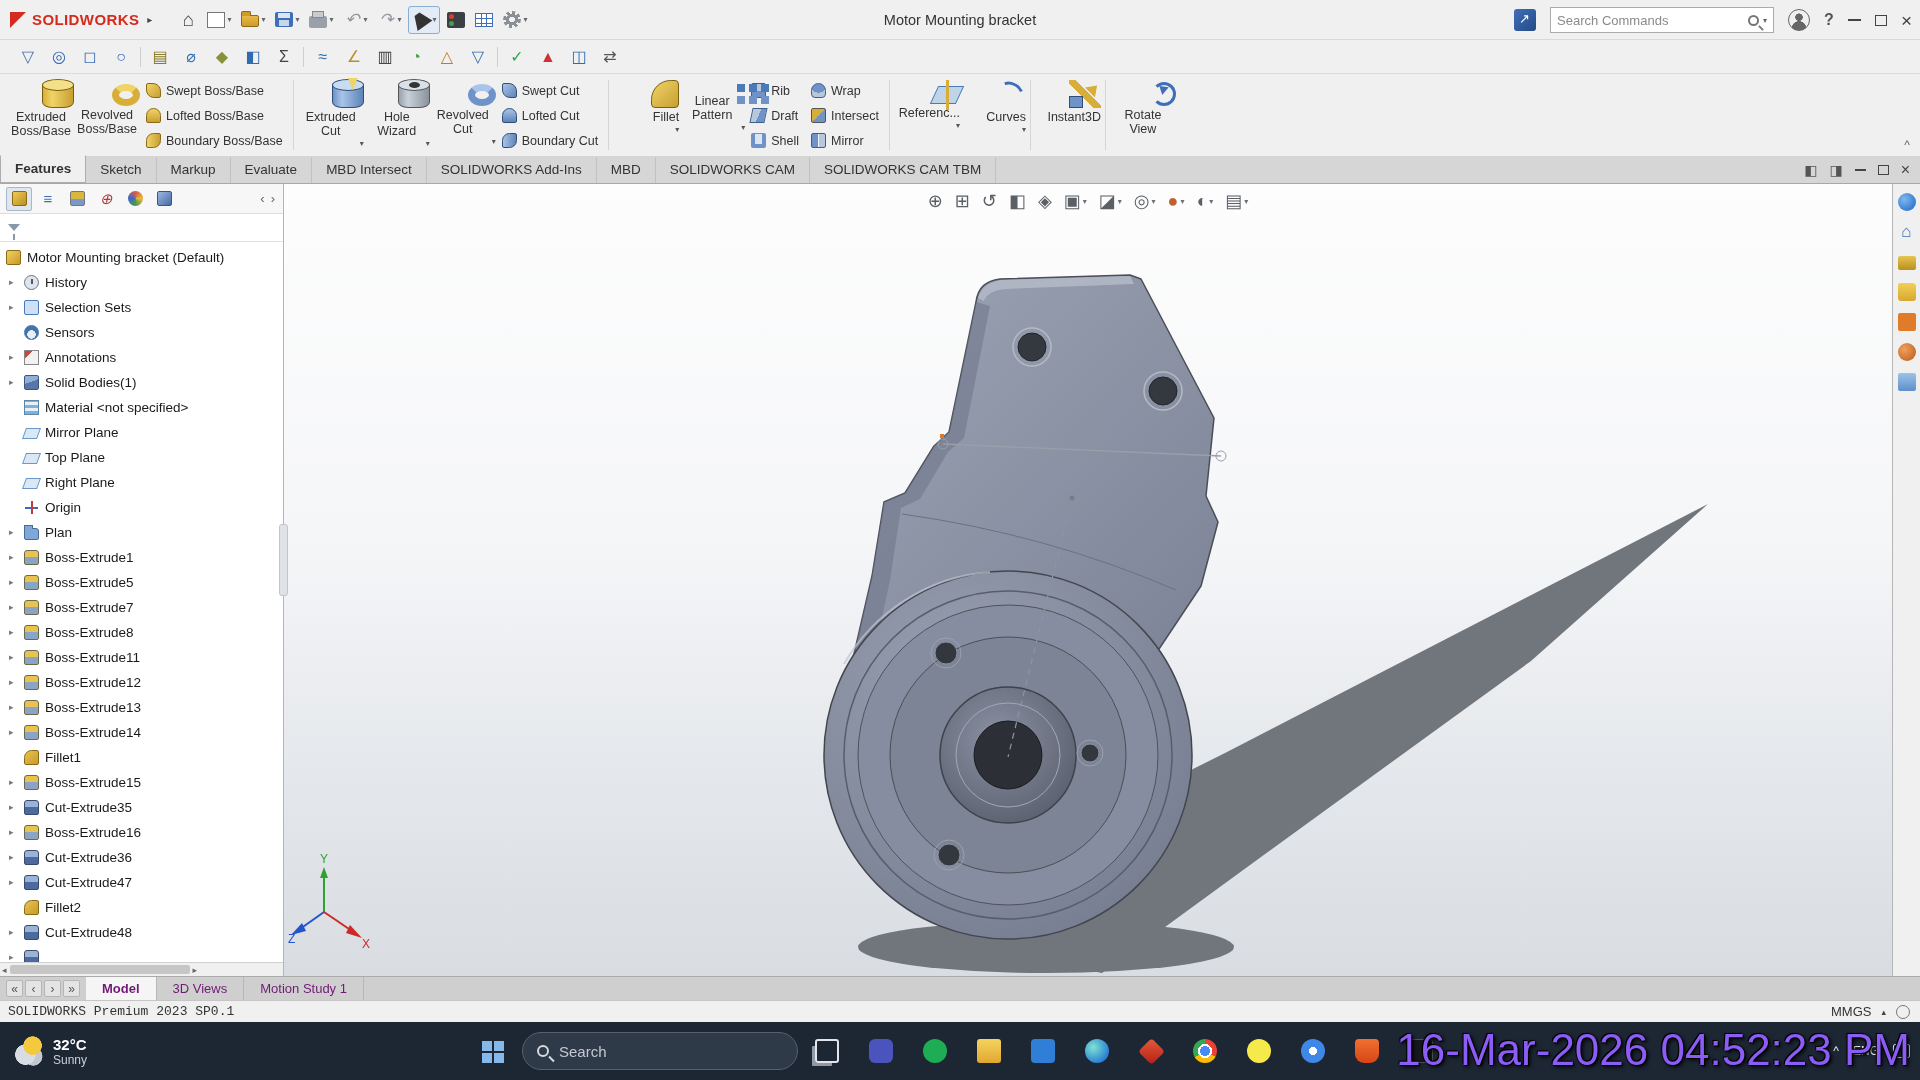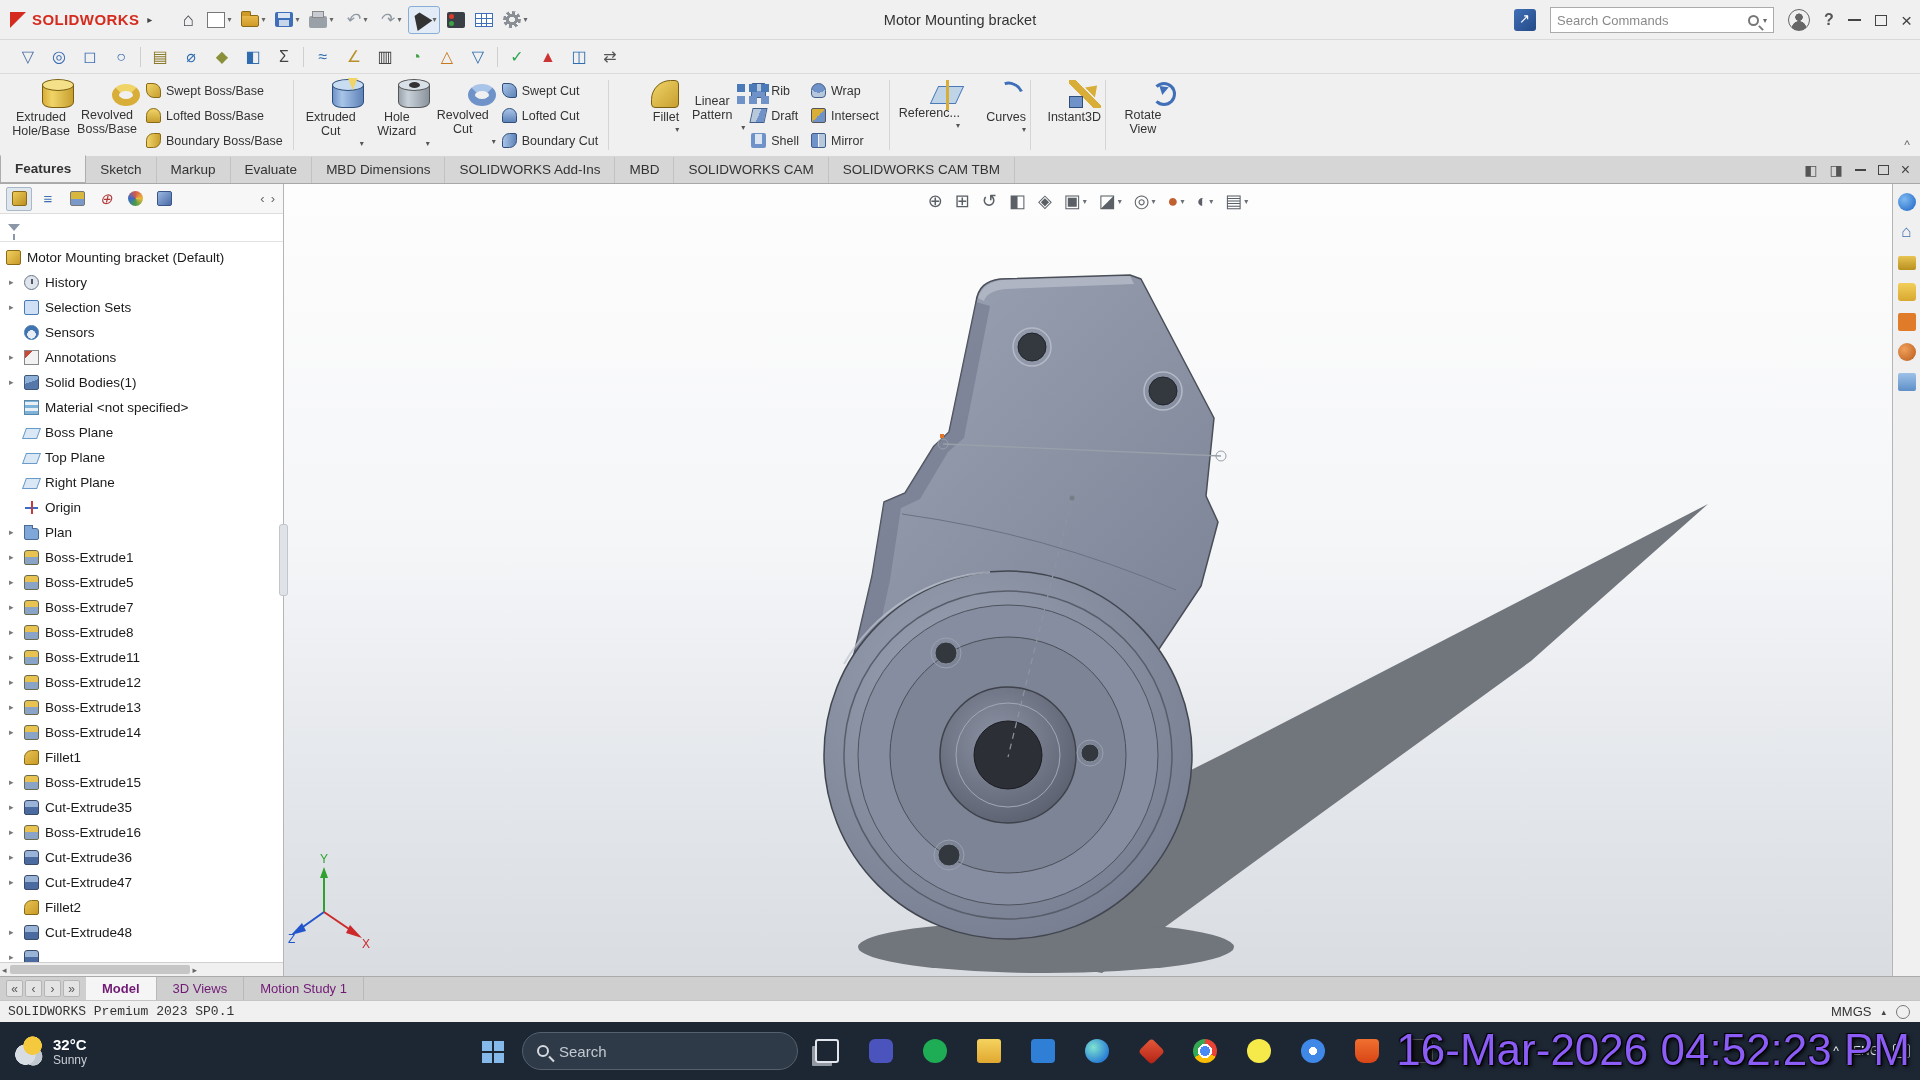--- a/index.html
+++ b/index.html
@@ -335,21 +335,21 @@
       <span class="t2g" style="color: rgb(85, 85, 85);">⇄</span>
     </span>
   </div>
 
 <div class="ribbon">
   <div class="rgrp">
     <div class="bigrow">
 
     <div class="bigbtn">
           <i class="ric ri-extruded-boss"></i>
-          <span class="blbl">Extruded Hole/Base</span>
+          <span class="blbl">Extruded Boss/Base</span>
 
         </div>
         <div class="bigbtn">
           <i class="ric ri-revolved-boss"></i>
           <span class="blbl">Revolved Boss/Base</span>
 
         </div>
       </div>
     <div class="rstack">
 
@@ -499,21 +499,21 @@
       <div class="ctab">
         <span>Sketch</span>
       </div>
       <div class="ctab">
         <span>Markup</span>
       </div>
       <div class="ctab">
         <span>Evaluate</span>
       </div>
       <div class="ctab">
-        <span>MBD Dimensions</span>
+        <span>MBD Intersect</span>
       </div>
       <div class="ctab">
         <span>SOLIDWORKS Add-Ins</span>
       </div>
       <div class="ctab">
         <span>MBD</span>
       </div>
       <div class="ctab">
         <span>SOLIDWORKS CAM</span>
       </div>
@@ -596,21 +596,21 @@
             <span>Solid Bodies(1)</span>
           </div>
           <div class="titem">
 
             <span class="ticon i-material"></span>
             <span>Material &lt;not specified&gt;</span>
           </div>
           <div class="titem">
 
             <span class="ticon i-plane"></span>
-            <span>Boss Plane</span>
+            <span>Mirror Plane</span>
           </div>
           <div class="titem">
 
             <span class="ticon i-plane"></span>
             <span>Top Plane</span>
           </div>
           <div class="titem">
 
             <span class="ticon i-plane"></span>
             <span>Right Plane</span>

